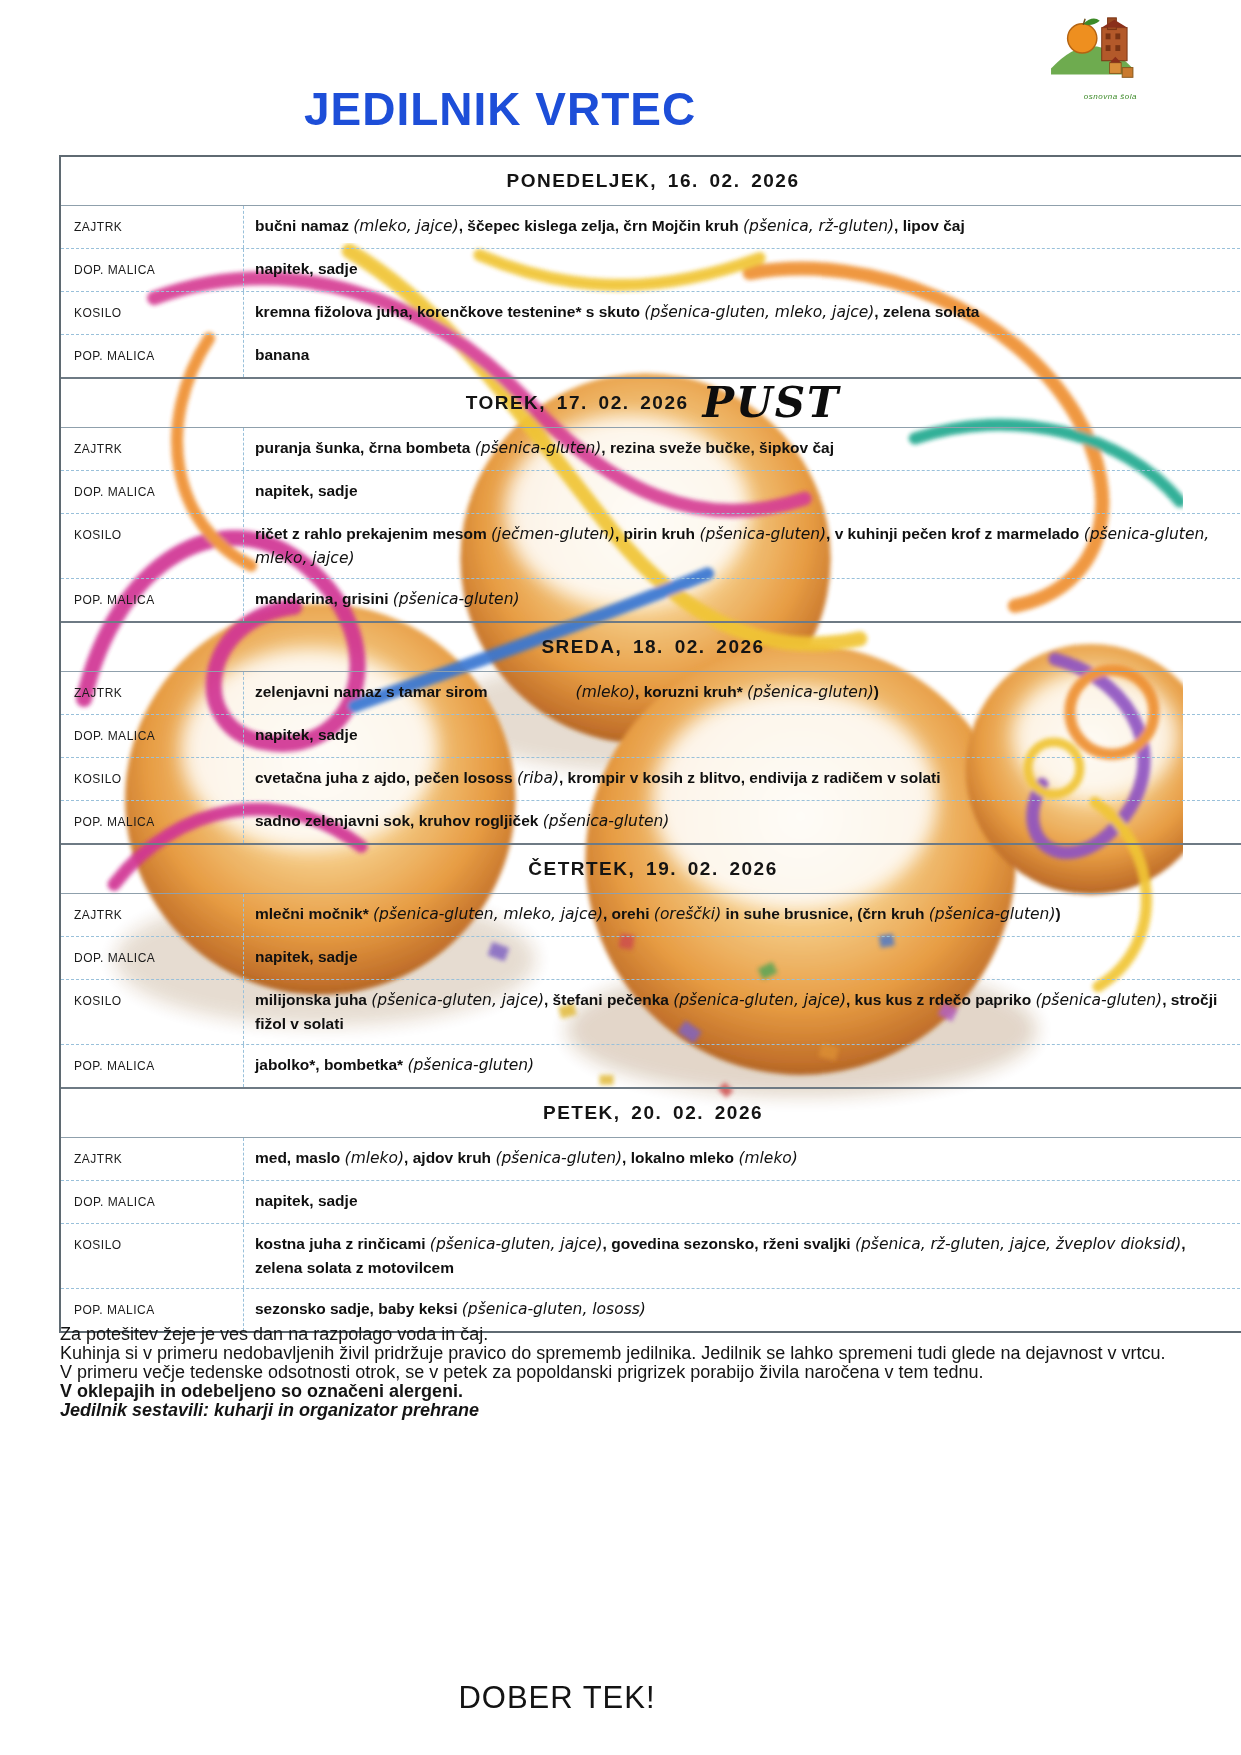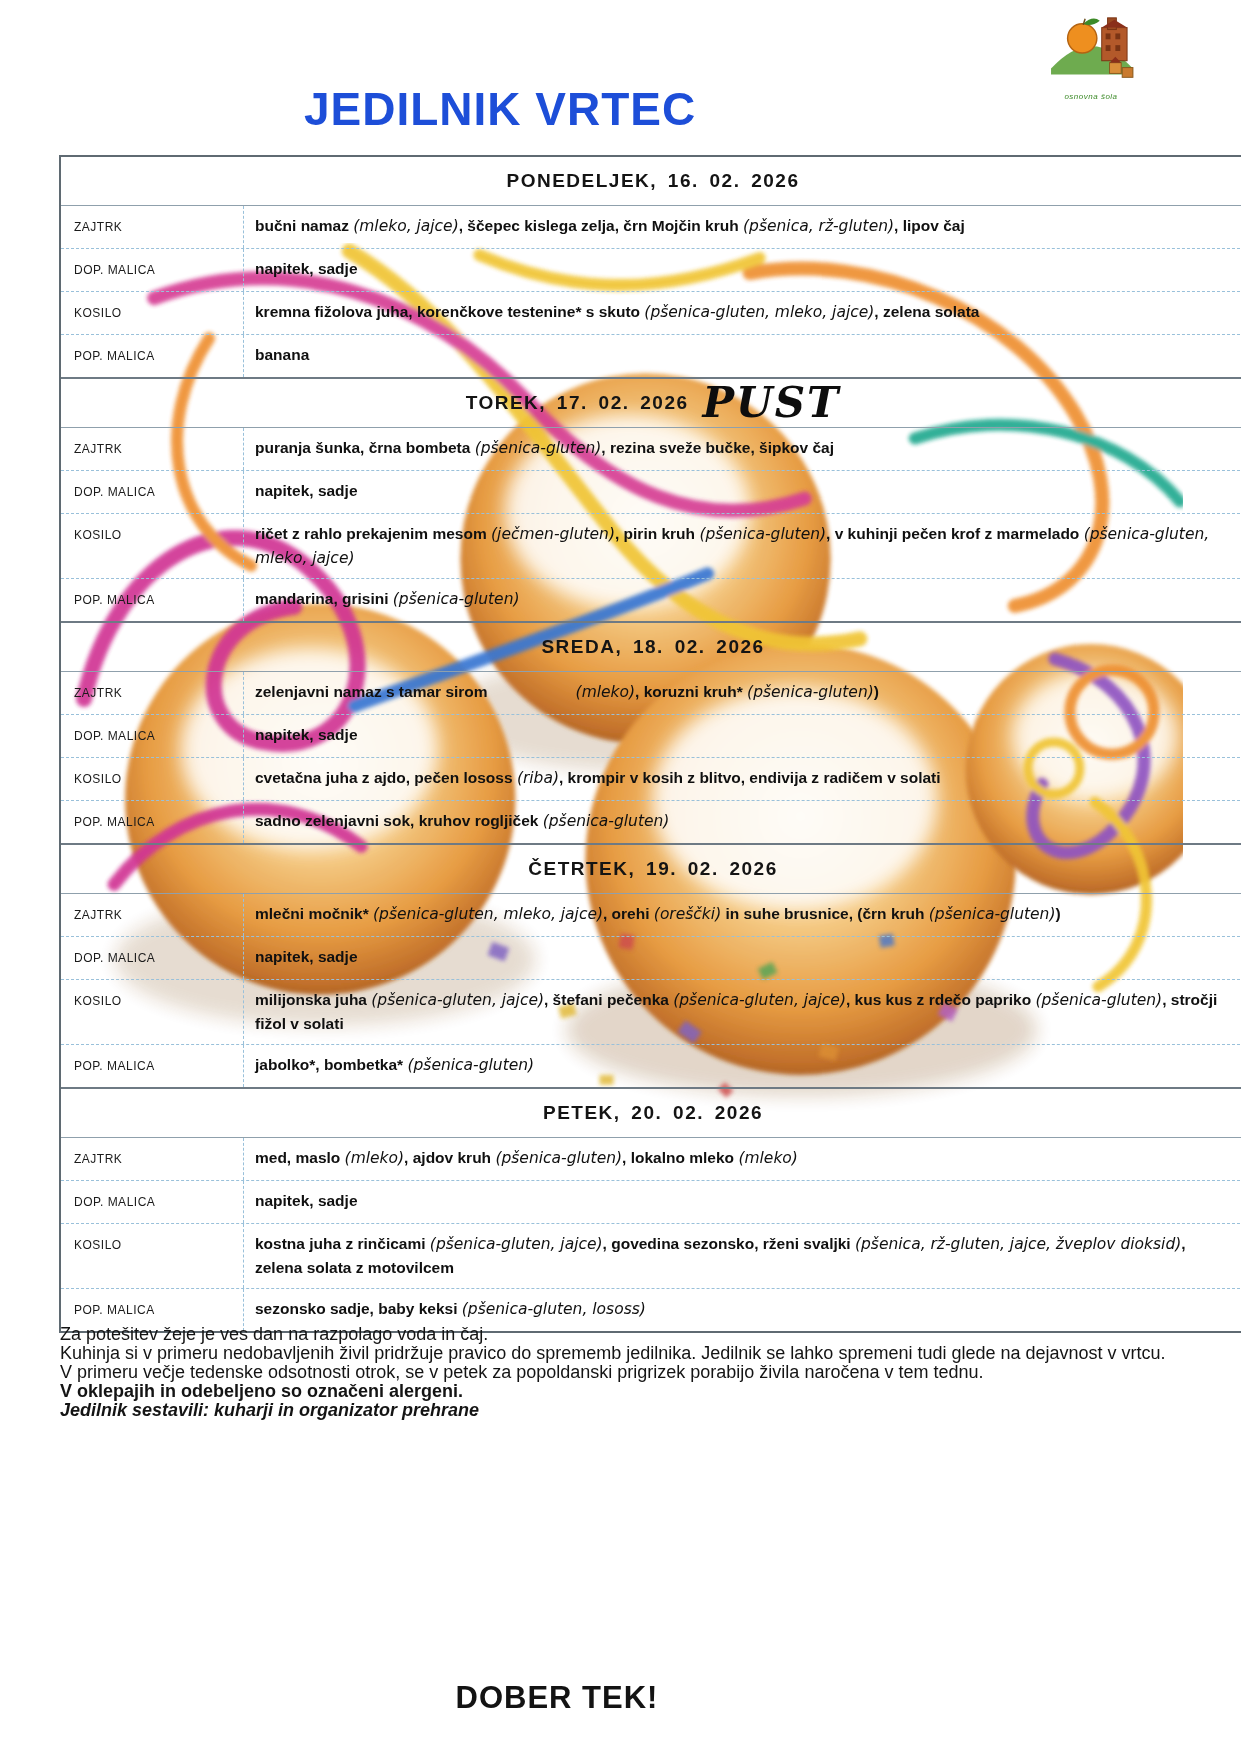--- a/index.html
+++ b/index.html
@@ -1,19 +1,19 @@
 <!DOCTYPE html>
 <html><head>
 <meta charset="utf-8">
 <style>
   html,body{margin:0;padding:0;background:#fff;}
   .page{position:relative;width:1241px;height:1755px;background:#fff;overflow:hidden;
         font-family:"Liberation Sans","DejaVu Sans",sans-serif;color:#111;}
   
-  .logo{position:absolute;top:12px;right:104px;width:92px;z-index:3;text-align:center;}
+  .logo{position:absolute;top:12px;right:104px;width:92px;z-index:3;text-align:right;}
   .logo-caption{font-size:8px;font-style:italic;color:#3c8a28;margin-top:-2px;letter-spacing:.5px;}
   
   .title{position:absolute;top:66px;left:288px;margin:16px;font-size:46px;font-weight:700;
          letter-spacing:1px;color:#1d4ed8;z-index:3;white-space:nowrap;}
   
   .artwork{position:absolute;left:59px;top:243px;width:1124px;height:882px;z-index:0;}
   .artwork svg{width:100%;height:100%;display:block;opacity:.95;}
   
   .menu-table{position:absolute;left:59px;top:155px;width:1188px;z-index:2;
               border:2px solid #5f6a72;box-sizing:border-box;background:transparent;}
@@ -34,21 +34,21 @@
   .seg-i{font-style:italic;font-weight:400;font-family:"DejaVu Sans","Liberation Sans",sans-serif;}
   .seg-gap{display:inline-block;width:88px;}
   
   .notes{position:absolute;left:60px;top:1325px;width:1120px;z-index:2;font-size:18px;
          line-height:19px;color:#141414;}
   .note-plain{font-weight:400;}
   .note-bold{font-weight:700;}
   .note-bold-italic{font-weight:700;font-style:italic;}
   
   .closing{position:absolute;left:59px;top:1680px;width:996px;z-index:2;text-align:center;
-           font-size:31px;font-weight:700;letter-spacing:1px;color:#131313;}
+           font-size:31px;font-weight:400;letter-spacing:1px;color:#131313;}
 </style>
 </head>
 <body>
 
 <div class="page">
 
   <div class="logo">
     <svg viewBox="0 0 90 80" width="92" height="78">
       <path d="M4,58 Q46,12 88,58 L88,64 L4,64 Z" fill="#5ea23c" opacity="0.9"></path>
       <circle cx="36" cy="27" r="15" fill="#ee8f1f" stroke="#b36312" stroke-width="1.5"></circle>

